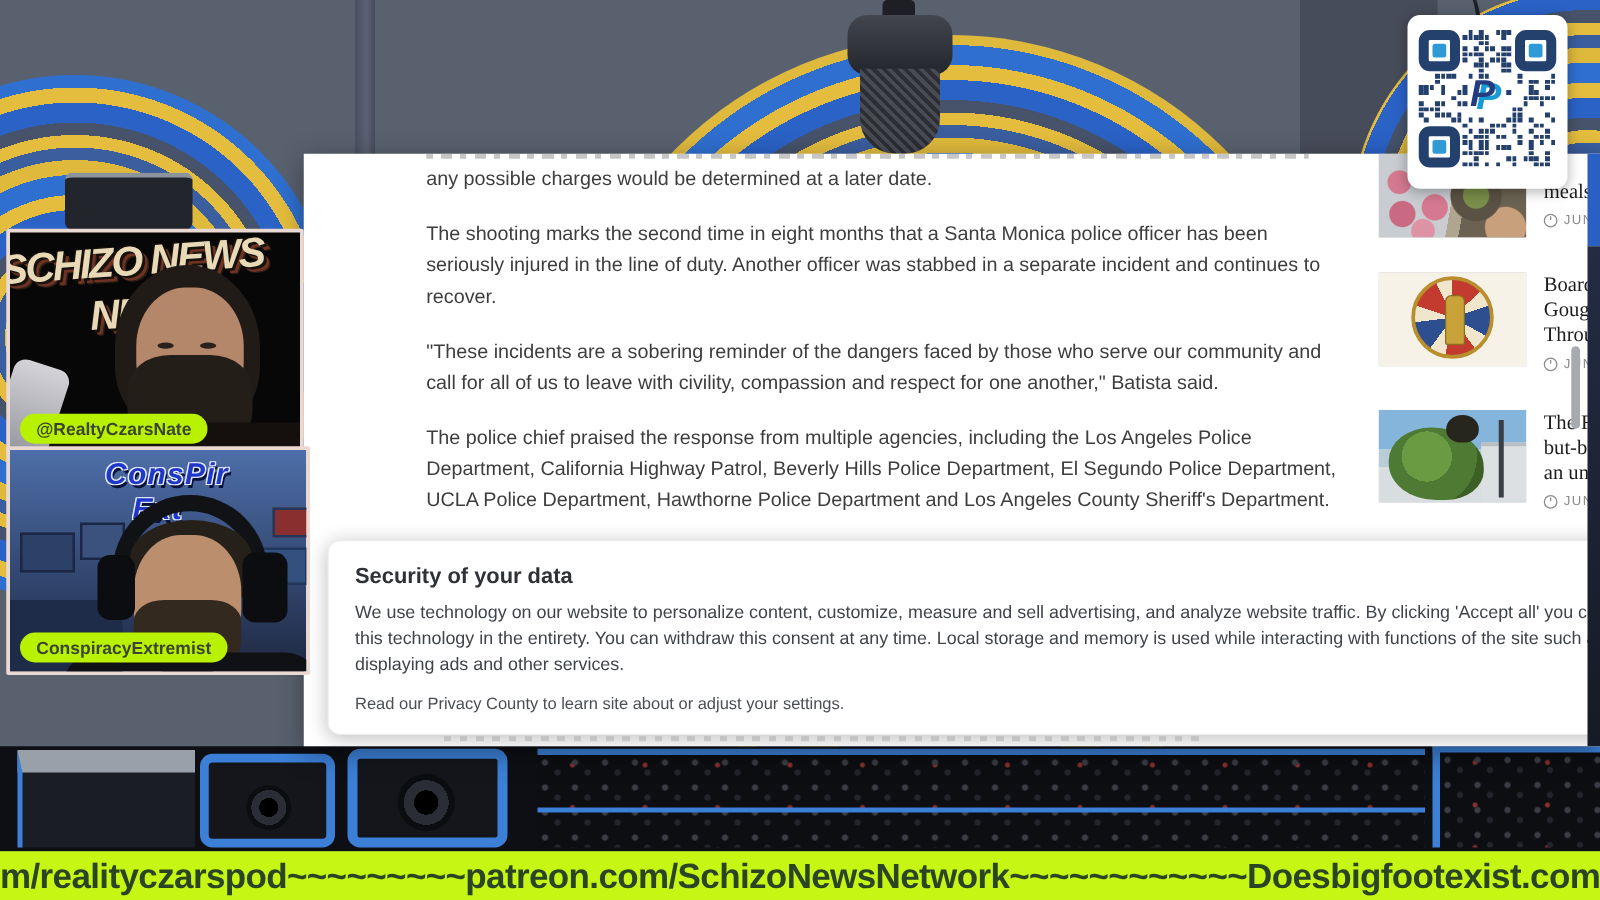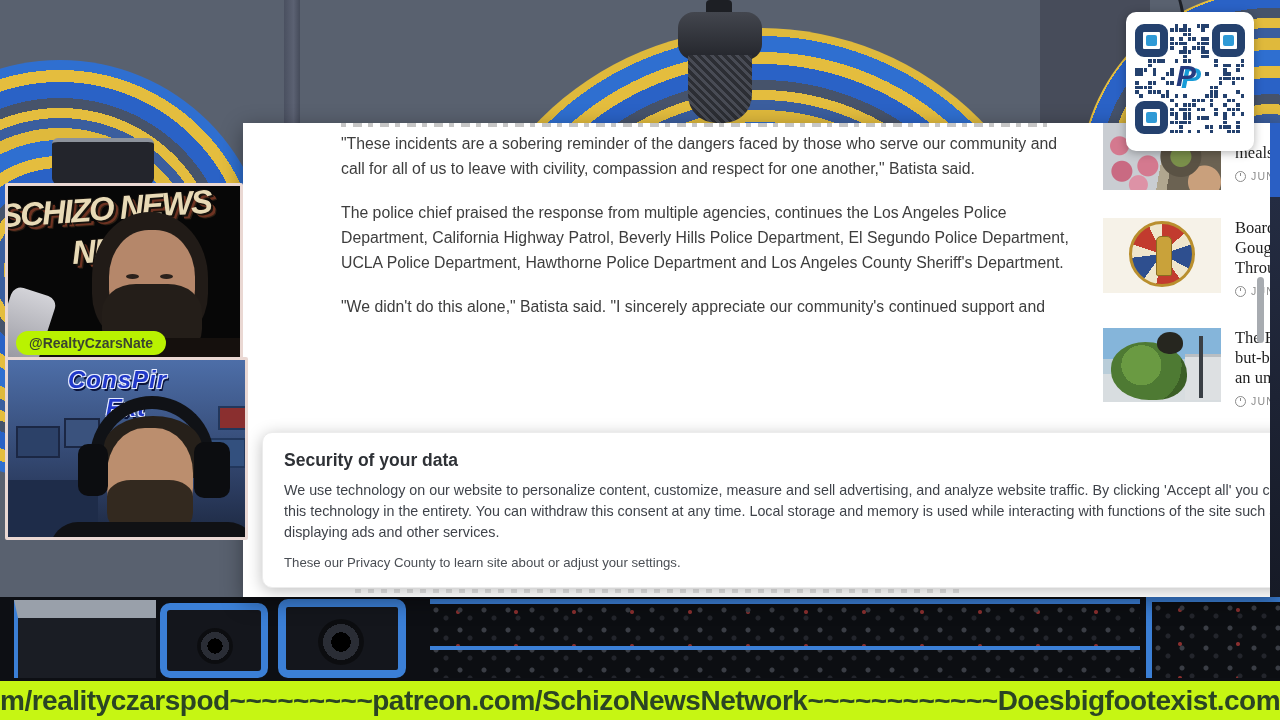--- a/index.html
+++ b/index.html
@@ -174,22 +174,24 @@
     <div class="texpanel" style="left:430px;top:2px;width:710px;height:79px;">
       <div class="shelf-midbar" style="left:0;top:42px;width:710px;height:4px;"></div>
     </div>
     <div class="texpanel" style="left:1146px;top:0;width:134px;height:81px;border-left:6px solid #3b7fd6;"></div>
   </div>
 
   <div class="abs window">
     <div class="abs top-sliver"></div>
 
     <div class="abs article">
+      <p>any possible charges would be determined at a later date.</p>
+      <p>The shooting marks the second time in eight months that a Santa Monica police officer has been seriously injured in the line of duty. Another officer was stabbed in a separate incident and continues to recover.</p>
       <p>"These incidents are a sobering reminder of the dangers faced by those who serve our community and call for all of us to leave with civility, compassion and respect for one another," Batista said.</p>
-      <p>The police chief praised the response from multiple agencies, continues the Los Angeles Police Department, California Highway Patrol, Beverly Hills Police Department, El Segundo Police Department, UCLA Police Department, Hawthorne Police Department and Los Angeles County Sheriff's Department.</p>
+      <p>The police chief praised the response from multiple agencies, including the Los Angeles Police Department, California Highway Patrol, Beverly Hills Police Department, El Segundo Police Department, UCLA Police Department, Hawthorne Police Department and Los Angeles County Sheriff's Department.</p>
       <p>"We didn't do this alone," Batista said. "I sincerely appreciate our community's continued support and</p>
     </div>
 
     <div class="abs sidebar">
       <div class="sb-item" style="top:0;">
         <div class="sb-thumb" style="height:67px;">
           <div class="art-food"></div>
         </div>
         <div class="sb-txt">
           <div class="sb-title">e
@@ -233,21 +235,21 @@
           </div>
         </div>
       </div>
     </div>
 
     <div class="abs bottom-sliver"></div>
 
     <div class="abs banner">
       <h3>Security of your data</h3>
       <div class="body">We use technology on our website to personalize content, customize, measure and sell advertising, and analyze website traffic. By clicking 'Accept all' you consent to the use of this technology in the entirety. You can withdraw this consent at any time. Local storage and memory is used while interacting with functions of the site such as shopping carts, displaying ads and other services.</div>
-      <div class="privacy"><span>These our </span><span>Privacy County</span><span> to learn site about or adjust your settings.</span></div>
+      <div class="privacy"><span>Read our </span><span>Privacy County</span><span> to learn site about or adjust your settings.</span></div>
     </div>
 
     <div class="abs right-strip-blue"></div>
     <div class="abs right-strip-dark"></div>
     <div class="abs scroll-thumb"></div>
   </div>
 
   <div class="cam cam1">
     <div class="graffiti" style="left:-8px;top:4px;">SCHIZO NEWS</div>
     <div class="graffiti" style="left:64px;top:46px;">NET</div>
@@ -262,31 +264,32 @@
     </div>
     <div class="pill" style="bottom:5px;">@RealtyCzarsNate</div>
   </div>
 
   <div class="cam cam2">
     <div class="c2-desk"></div>
     <div class="c2-mon" style="left:8px;top:66px;width:44px;height:32px;"></div>
     <div class="c2-mon" style="left:56px;top:58px;width:36px;height:30px;background:#3a527d;"></div>
     <div class="c2-poster" style="left:198px;top:78px;width:40px;height:30px;"></div>
     <div class="c2-poster" style="left:210px;top:46px;width:30px;height:24px;background:#8a2f2f;"></div>
-    <div class="c2logo" style="left:60px;top:6px;text-align:right;">ConsPir</div>
+    <div class="c2logo" style="left:76px;top:6px;text-align:right;">ConsPir</div>
     <div class="c2logo" style="left:98px;top:34px;">Ext</div>
     <div>
       <div class="abs c2-band"></div>
       <div class="abs c2-hair"></div>
       <div class="abs c2-face"></div>
       <div class="abs c2-beard"></div>
       <div class="abs c2-cup" style="left:70px;top:84px;width:30px;height:52px;"></div>
       <div class="abs c2-cup" style="left:186px;top:82px;width:36px;height:56px;"></div>
       <div class="abs c2-body"></div>
     </div>
+    <div class="pill" style="bottom:7px;">ConspiracyExtremist</div>
   </div>
 
   <div class="abs qr-card">
     <div class="qr">
       <div class="qr-finder" style="left:0;top:0;"></div>
       <div class="qr-finder" style="right:0;top:0;"></div>
       <div class="qr-finder" style="left:0;bottom:0;"></div>
       <div class="qr-logo">
         <span class="pp-back">P</span>
         <span class="pp-front">P</span>

